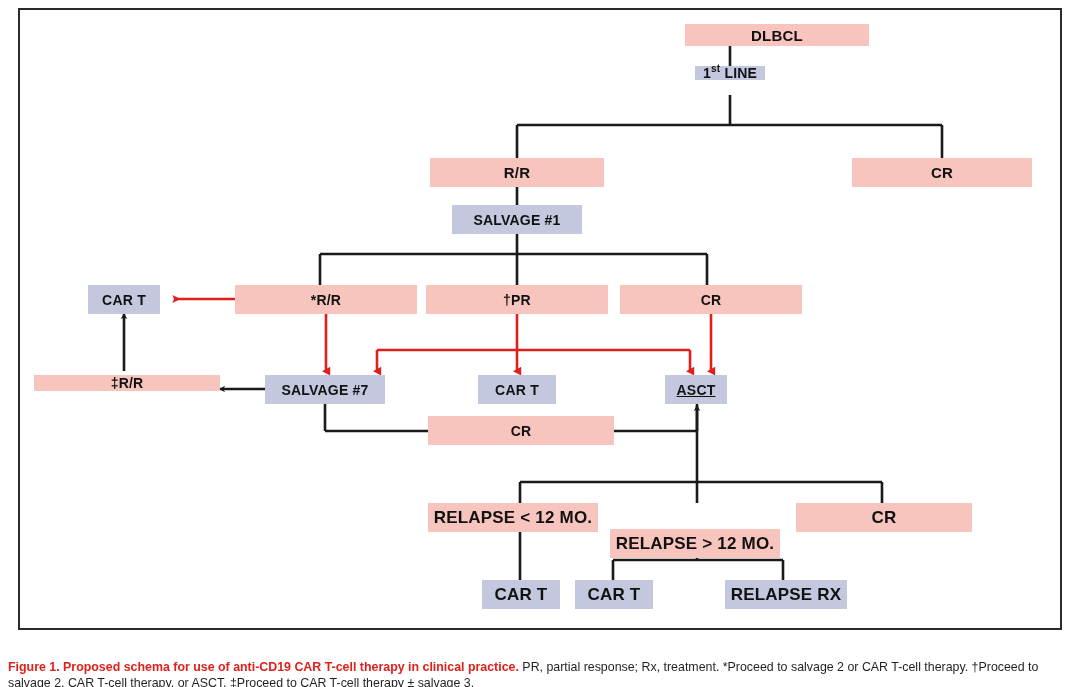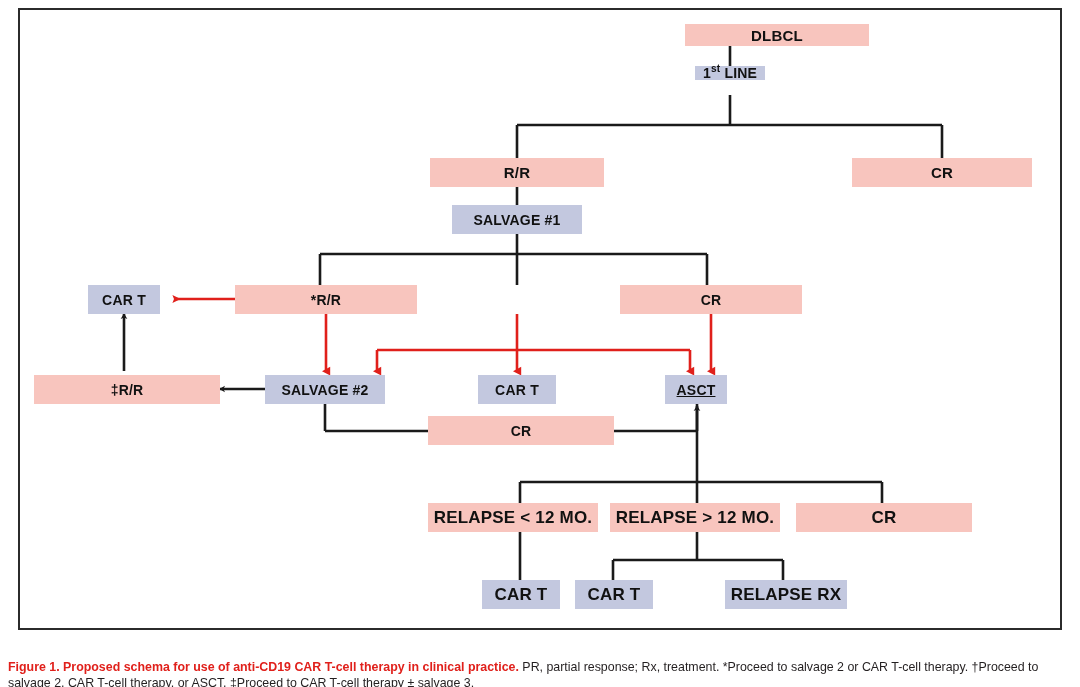--- a/index.html
+++ b/index.html
@@ -144,38 +144,41 @@
     <div class="node pink f15" style="left:832px;top:148px;width:180px;height:29px;">CR</div>
 
     <div class="node lav f14" style="left:432px;top:195px;width:130px;height:29px;">SALVAGE #1</div>
 
     <div class="node lav f14" style="left:68px;top:275px;width:72px;height:29px;">CAR T</div>
 
     <div class="node pink f14" style="left:215px;top:275px;width:182px;height:29px;">
       <span><span class="mk">*</span><span>R/R</span></span>
     </div>
 
+    <div class="node pink f14" style="left:406px;top:275px;width:182px;height:29px;">
+      <span><span class="mk">†</span><span>PR</span></span>
+    </div>
 
     <div class="node pink f14" style="left:600px;top:275px;width:182px;height:29px;">CR</div>
 
-    <div class="node pink f14" style="left:14px;top:365px;width:186px;height:29px;">
+    <div class="node pink f14" style="left:14px;top:365px;width:186px;height:16px;">
       <span><span class="mk">‡</span><span>R/R</span></span>
     </div>
 
-    <div class="node lav f14" style="left:245px;top:365px;width:120px;height:29px;">SALVAGE #2</div>
+    <div class="node lav f14" style="left:245px;top:365px;width:120px;height:29px;">SALVAGE #7</div>
 
     <div class="node lav f14" style="left:458px;top:365px;width:78px;height:29px;">CAR T</div>
 
     <div class="node lav f14" style="left:645px;top:365px;width:62px;height:29px;text-decoration:underline;">ASCT</div>
 
     <div class="node pink f14" style="left:408px;top:406px;width:186px;height:29px;">CR</div>
 
     <div class="node pink f13" style="left:408px;top:493px;width:170px;height:29px;">RELAPSE &lt; 12 MO.</div>
 
-    <div class="node pink f13" style="left:590px;top:493px;width:170px;height:29px;">RELAPSE &gt; 12 MO.</div>
+    <div class="node pink f13" style="left:590px;top:519px;width:170px;height:29px;">RELAPSE &gt; 12 MO.</div>
 
     <div class="node pink f13" style="left:776px;top:493px;width:176px;height:29px;">CR</div>
 
     <div class="node lav f13" style="left:462px;top:570px;width:78px;height:29px;">CAR T</div>
 
     <div class="node lav f13" style="left:555px;top:570px;width:78px;height:29px;">CAR T</div>
 
     <div class="node lav f13" style="left:705px;top:570px;width:122px;height:29px;">RELAPSE RX</div>
 
   </div>

